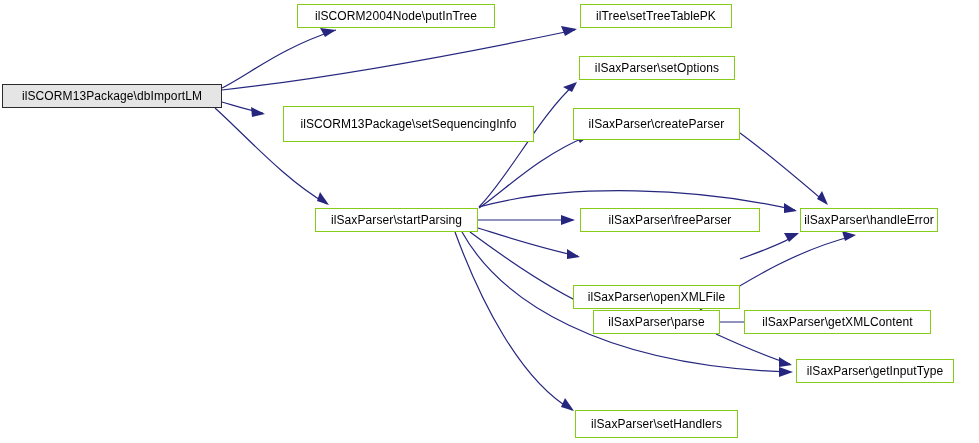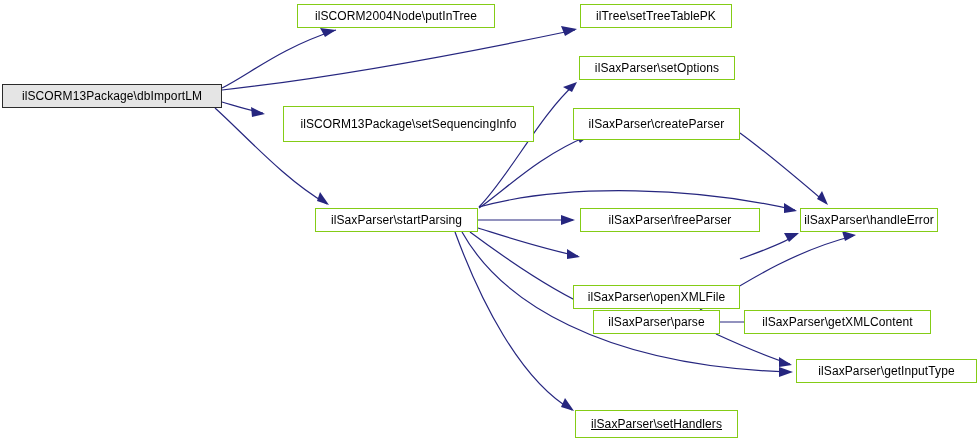--- a/index.html
+++ b/index.html
@@ -129,21 +129,21 @@
       </div>
       <div class="node-box" style="left: 573px; top: 257px; width: 167px; height: 24px; margin-top: 28px;">
         <span class="node-label">ilSaxParser\openXMLFile</span>
       </div>
       <div class="node-box" style="left: 593px; top: 310px; width: 127px; height: 24px;">
         <span class="node-label">ilSaxParser\parse</span>
       </div>
       <div class="node-box" style="left: 744px; top: 310px; width: 187px; height: 24px;">
         <span class="node-label">ilSaxParser\getXMLContent</span>
       </div>
-      <div class="node-box" style="left: 796px; top: 359px; width: 181px; height: 24px;">
+      <div class="node-box" style="left: 796px; top: 359px; width: 158px; height: 24px;">
         <span class="node-label">ilSaxParser\getInputType</span>
       </div>
-      <div class="node-box" style="left: 575px; top: 410px; width: 163px; height: 28px; text-decoration: underline;">
+      <div class="node-box" style="left: 575px; top: 410px; width: 163px; height: 28px;">
         <span class="node-label">ilSaxParser\setHandlers</span>
       </div>
     </div>
 
 </div>
 
 </body></html>

